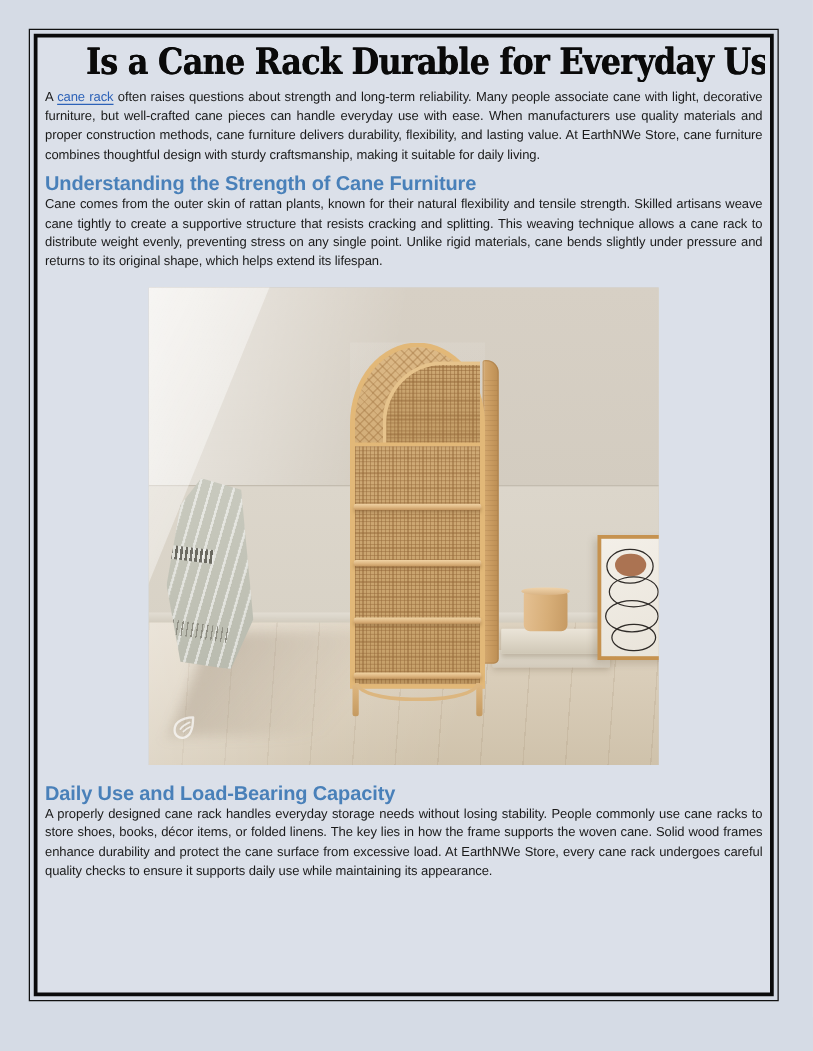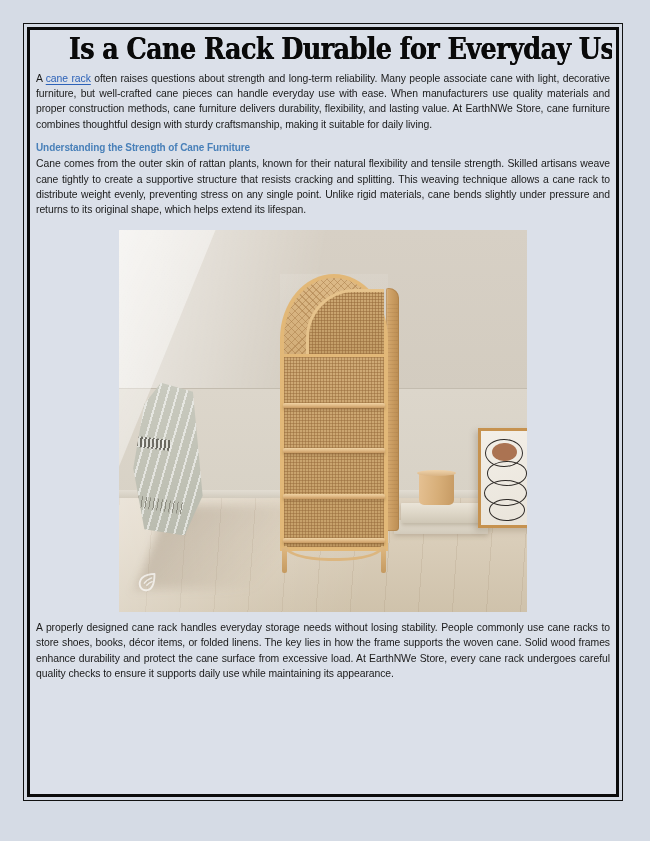--- a/index.html
+++ b/index.html
@@ -90,21 +90,21 @@
     color: #2d62b8;
     text-decoration: underline;
     text-underline-offset: 1.5px;
     margin-top: 16px;
   }
 
   h2.section-heading {
     margin: 8px 0 1px 0;
     padding: 0 2px;
     font-family: "Liberation Sans", sans-serif;
-    font-size: 10px;
+    font-size: 16px;
     font-weight: 700;
     color: #4980b9;
     letter-spacing: -0.1px;
     line-height: 15px;
   }
 
   
   .photo-wrap {
     position: relative;
     width: 408px;
@@ -501,17 +501,18 @@
         <svg class="watermark" viewBox="0 0 32 32">
           <path d="M24 6 C24 6 8 6 6 16 C4.5 23.5 10 27 15 26 C21 24.8 24 18 24 6 Z" fill="none" stroke="#ffffff" stroke-width="2.3" stroke-linejoin="round" opacity="0.85"></path>
           <path d="M20.5 11 C17 12.5 13.5 14.5 11.5 17.5" fill="none" stroke="#ffffff" stroke-width="1.8" stroke-linecap="round" opacity="0.85"></path>
           <path d="M21 15.5 C18.5 16.5 16 18 14.5 20" fill="none" stroke="#ffffff" stroke-width="1.8" stroke-linecap="round" opacity="0.85"></path>
         </svg>
 
       </div>
     </div>
     <div class="after-photo"></div>
 
+    <h2 class="section-heading">Daily Use and Load-Bearing Capacity</h2>
 
     <p class="body-text tight-last">A properly designed cane rack handles everyday storage needs without losing stability. People commonly use cane racks to store shoes, books, décor items, or folded linens. The key lies in how the frame supports the woven cane. Solid wood frames enhance durability and protect the cane surface from excessive load. At EarthNWe Store, every cane rack undergoes careful quality checks to ensure it supports daily use while maintaining its appearance.</p>
 
   </div>
 </div>
 
 </body></html>

